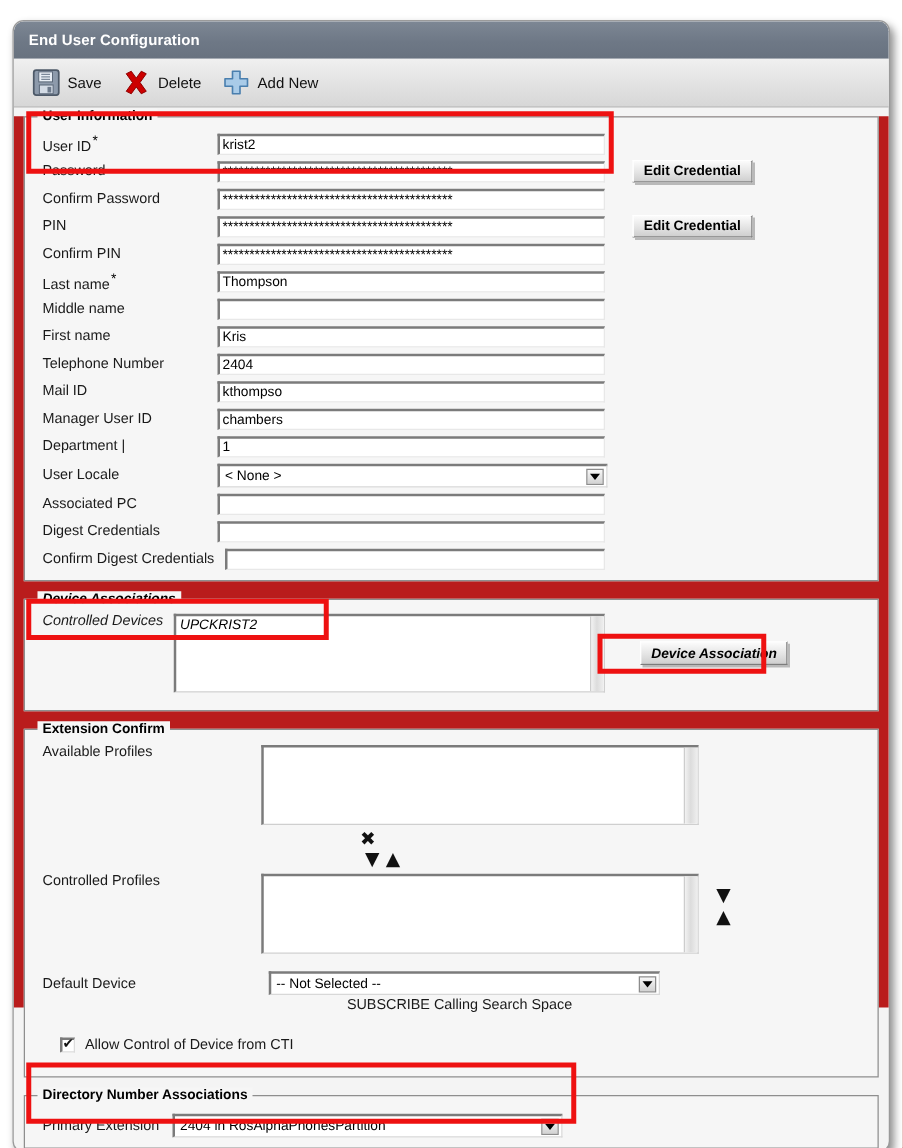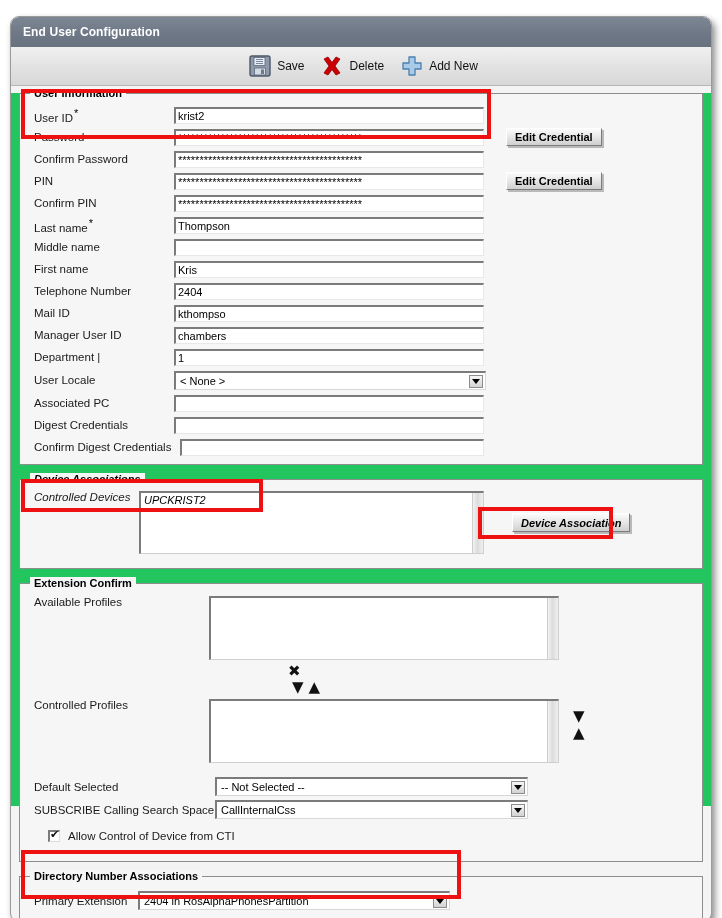--- a/index.html
+++ b/index.html
@@ -35,34 +35,33 @@
     letter-spacing: 0.1px;
   }
   
   .toolbar {
     height: 39px;
     background: linear-gradient(to bottom, #f0f0f0 0%, #e3e3e3 50%, #d7d7d7 100%);
     border-bottom: 1px solid #b6b6b6;
     display: flex; align-items: center;
     padding-left: 10px;
     gap: 2px;
-    justify-content: center;
   }
   .tb-item {
     display: flex; align-items: center;
     gap: 5px;
     padding: 2px 10px 2px 4px;
     cursor: pointer;
   }
   .tb-label { font-size: 12px; color: #111; }
   .ico { width: 24px; height: 24px; display:block; }
   
   .content {
     position: relative;
-    background: #22c55e;
+    background: #b91c1c;
     height: 713px;
   }
   .fieldset {
     position: relative;
     margin: 0 8px;
     border: 1px solid #8e8e8e;
     border-top: 1px solid #8e8e8e;
     background: #f6f6f6;
   }
   .legend {
@@ -359,29 +358,29 @@
           <div class="lb-scroll"></div>
         </div>
         <div style="display:flex; flex-direction:column; gap:6px; margin-left:14px; margin-top:12px;">
           <span class="chev">▼</span>
           <span class="chev">▲</span>
         </div>
       </div>
 
       <div class="rows" style="padding-top:12px;">
         <div class="row" style="height:23px;">
-          <span class="lbl wide">Default Selected</span>
+          <span class="lbl wide">Default Device</span>
           <div class="sel" style="width:313px;">
             <span class="val">-- Not Selected --</span>
             <span class="arrowbox">
                 <span class="tri"></span>
               </span>
           </div>
         </div>
-        <div class="row" style="height:23px;">
+        <div class="row" style="height:23px;flex-direction:column;">
           <span class="lbl wide">SUBSCRIBE Calling Search Space</span>
           <div class="sel" style="width:313px;">
             <span class="val">CallInternalCss</span>
             <span class="arrowbox">
                 <span class="tri"></span>
               </span>
           </div>
         </div>
         <div class="row" style="height:22px; padding-left:28px; margin-top:4px;">
           <span class="cbx"></span>

